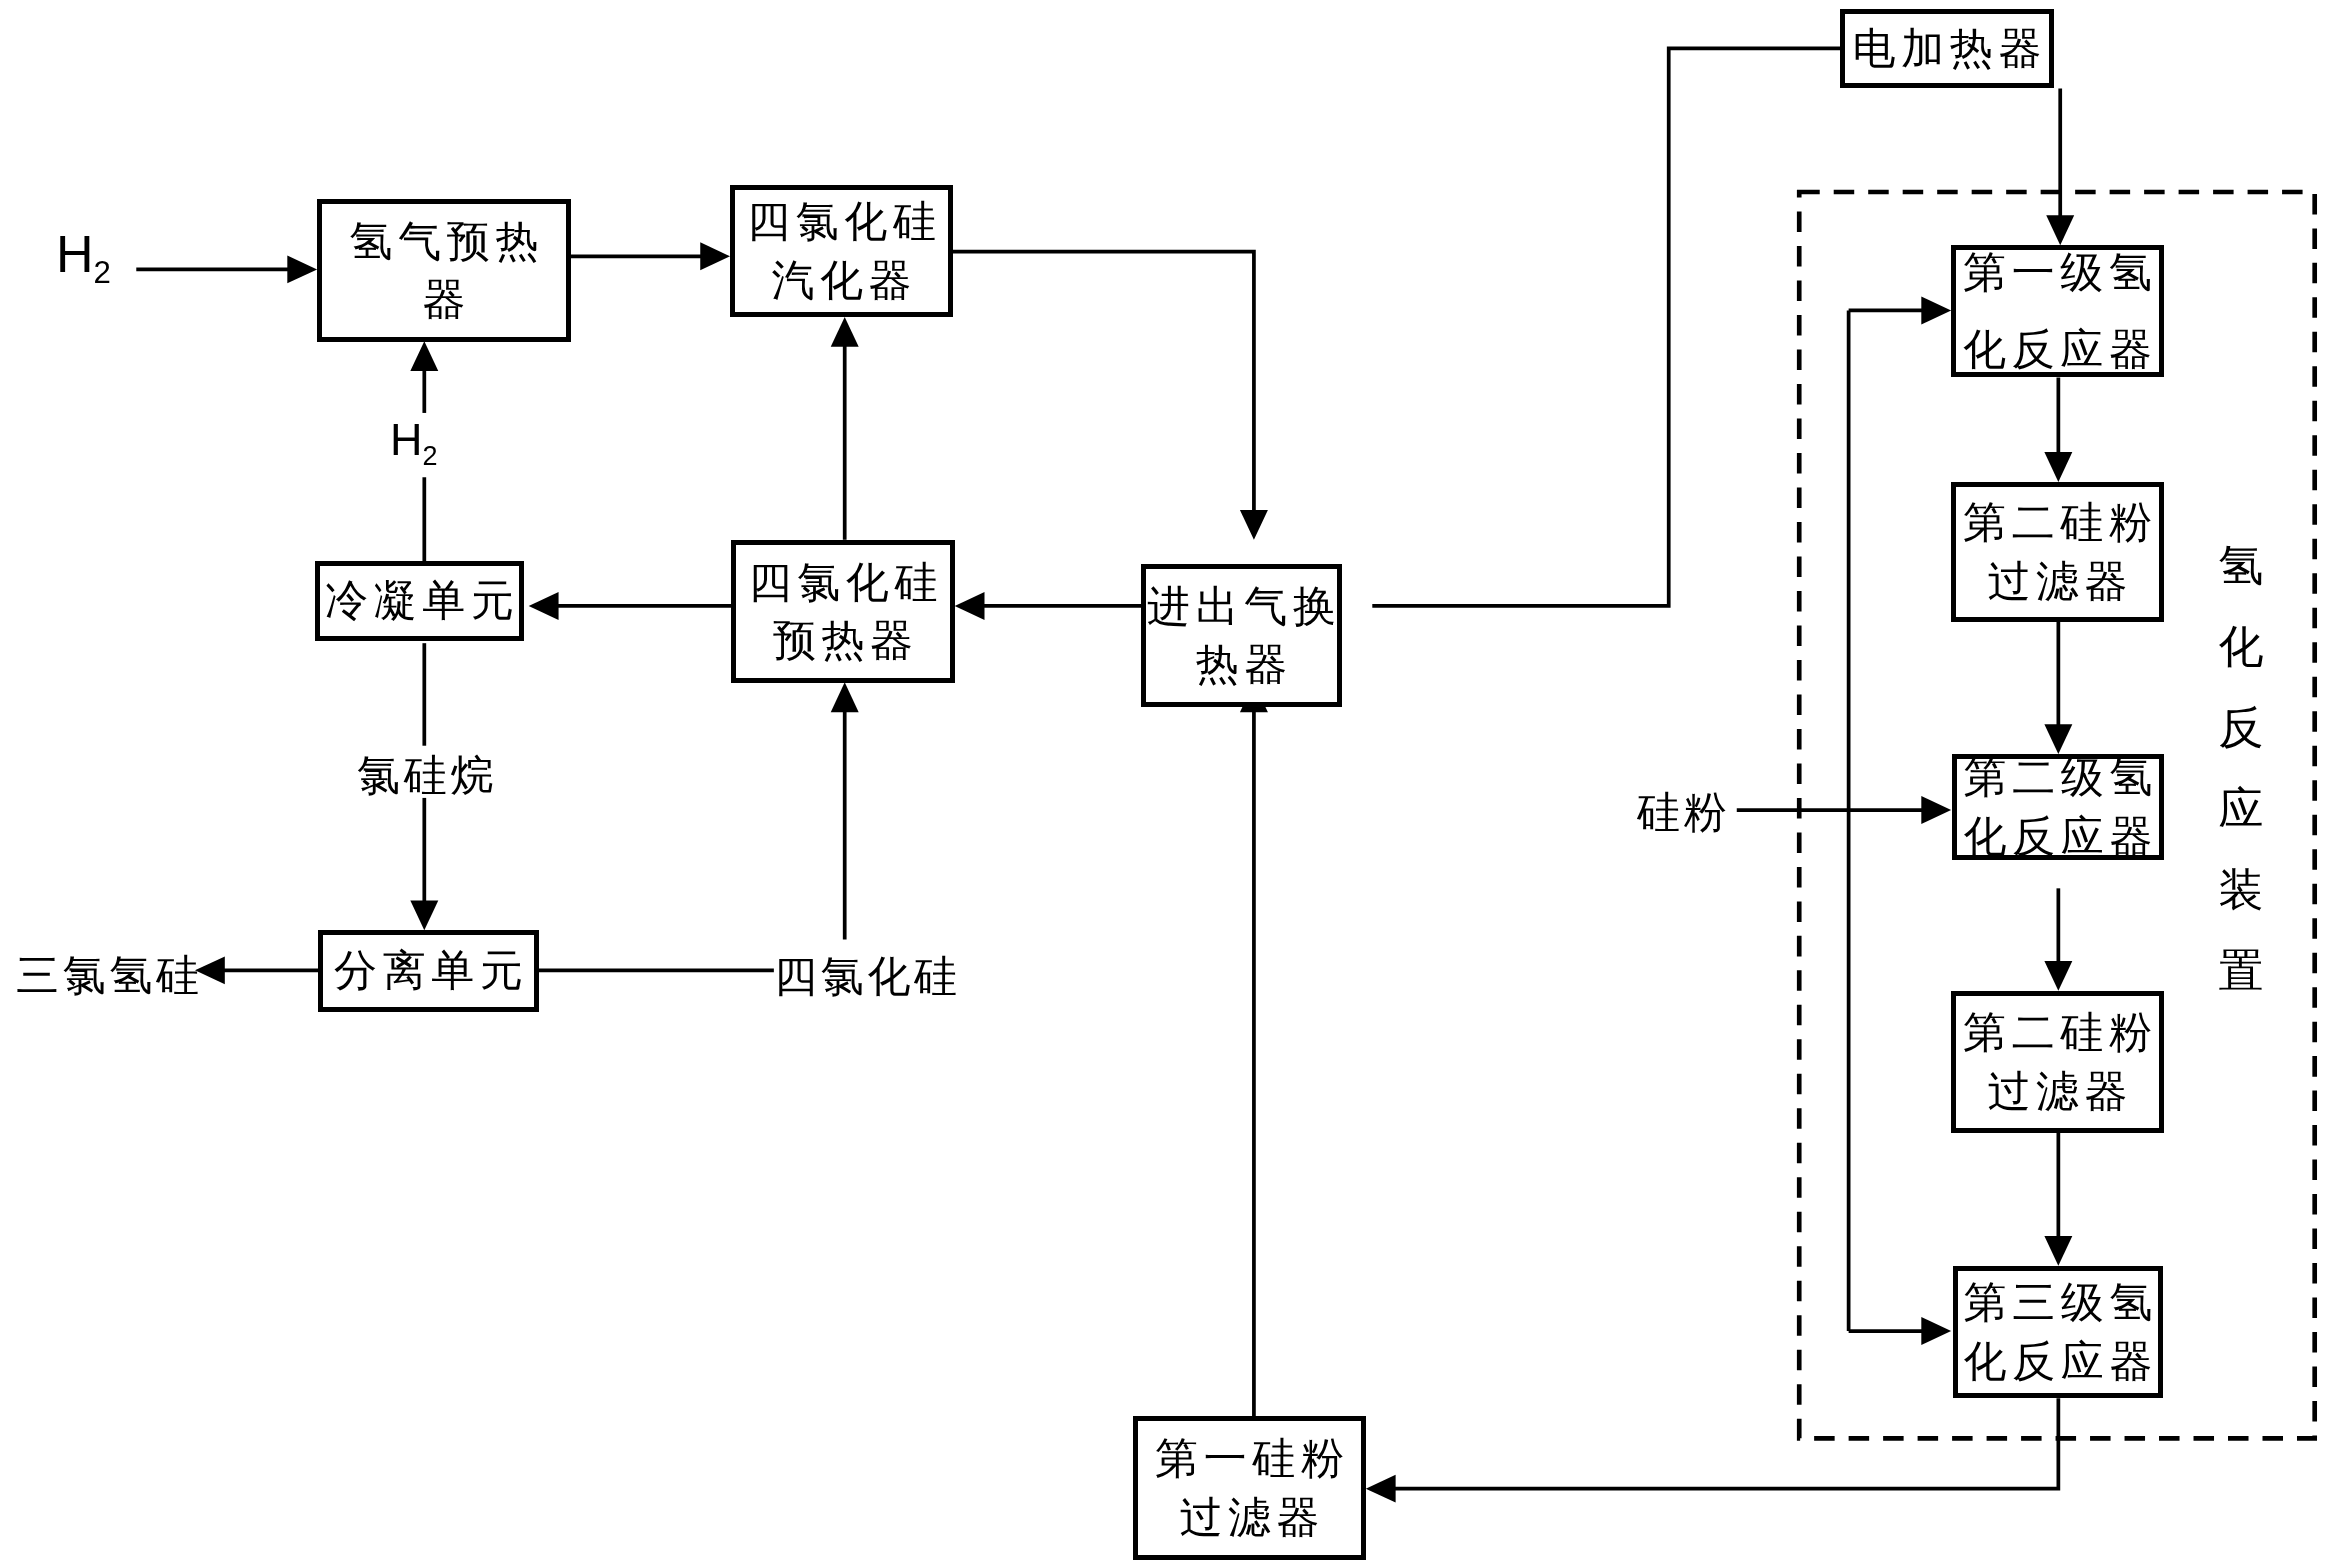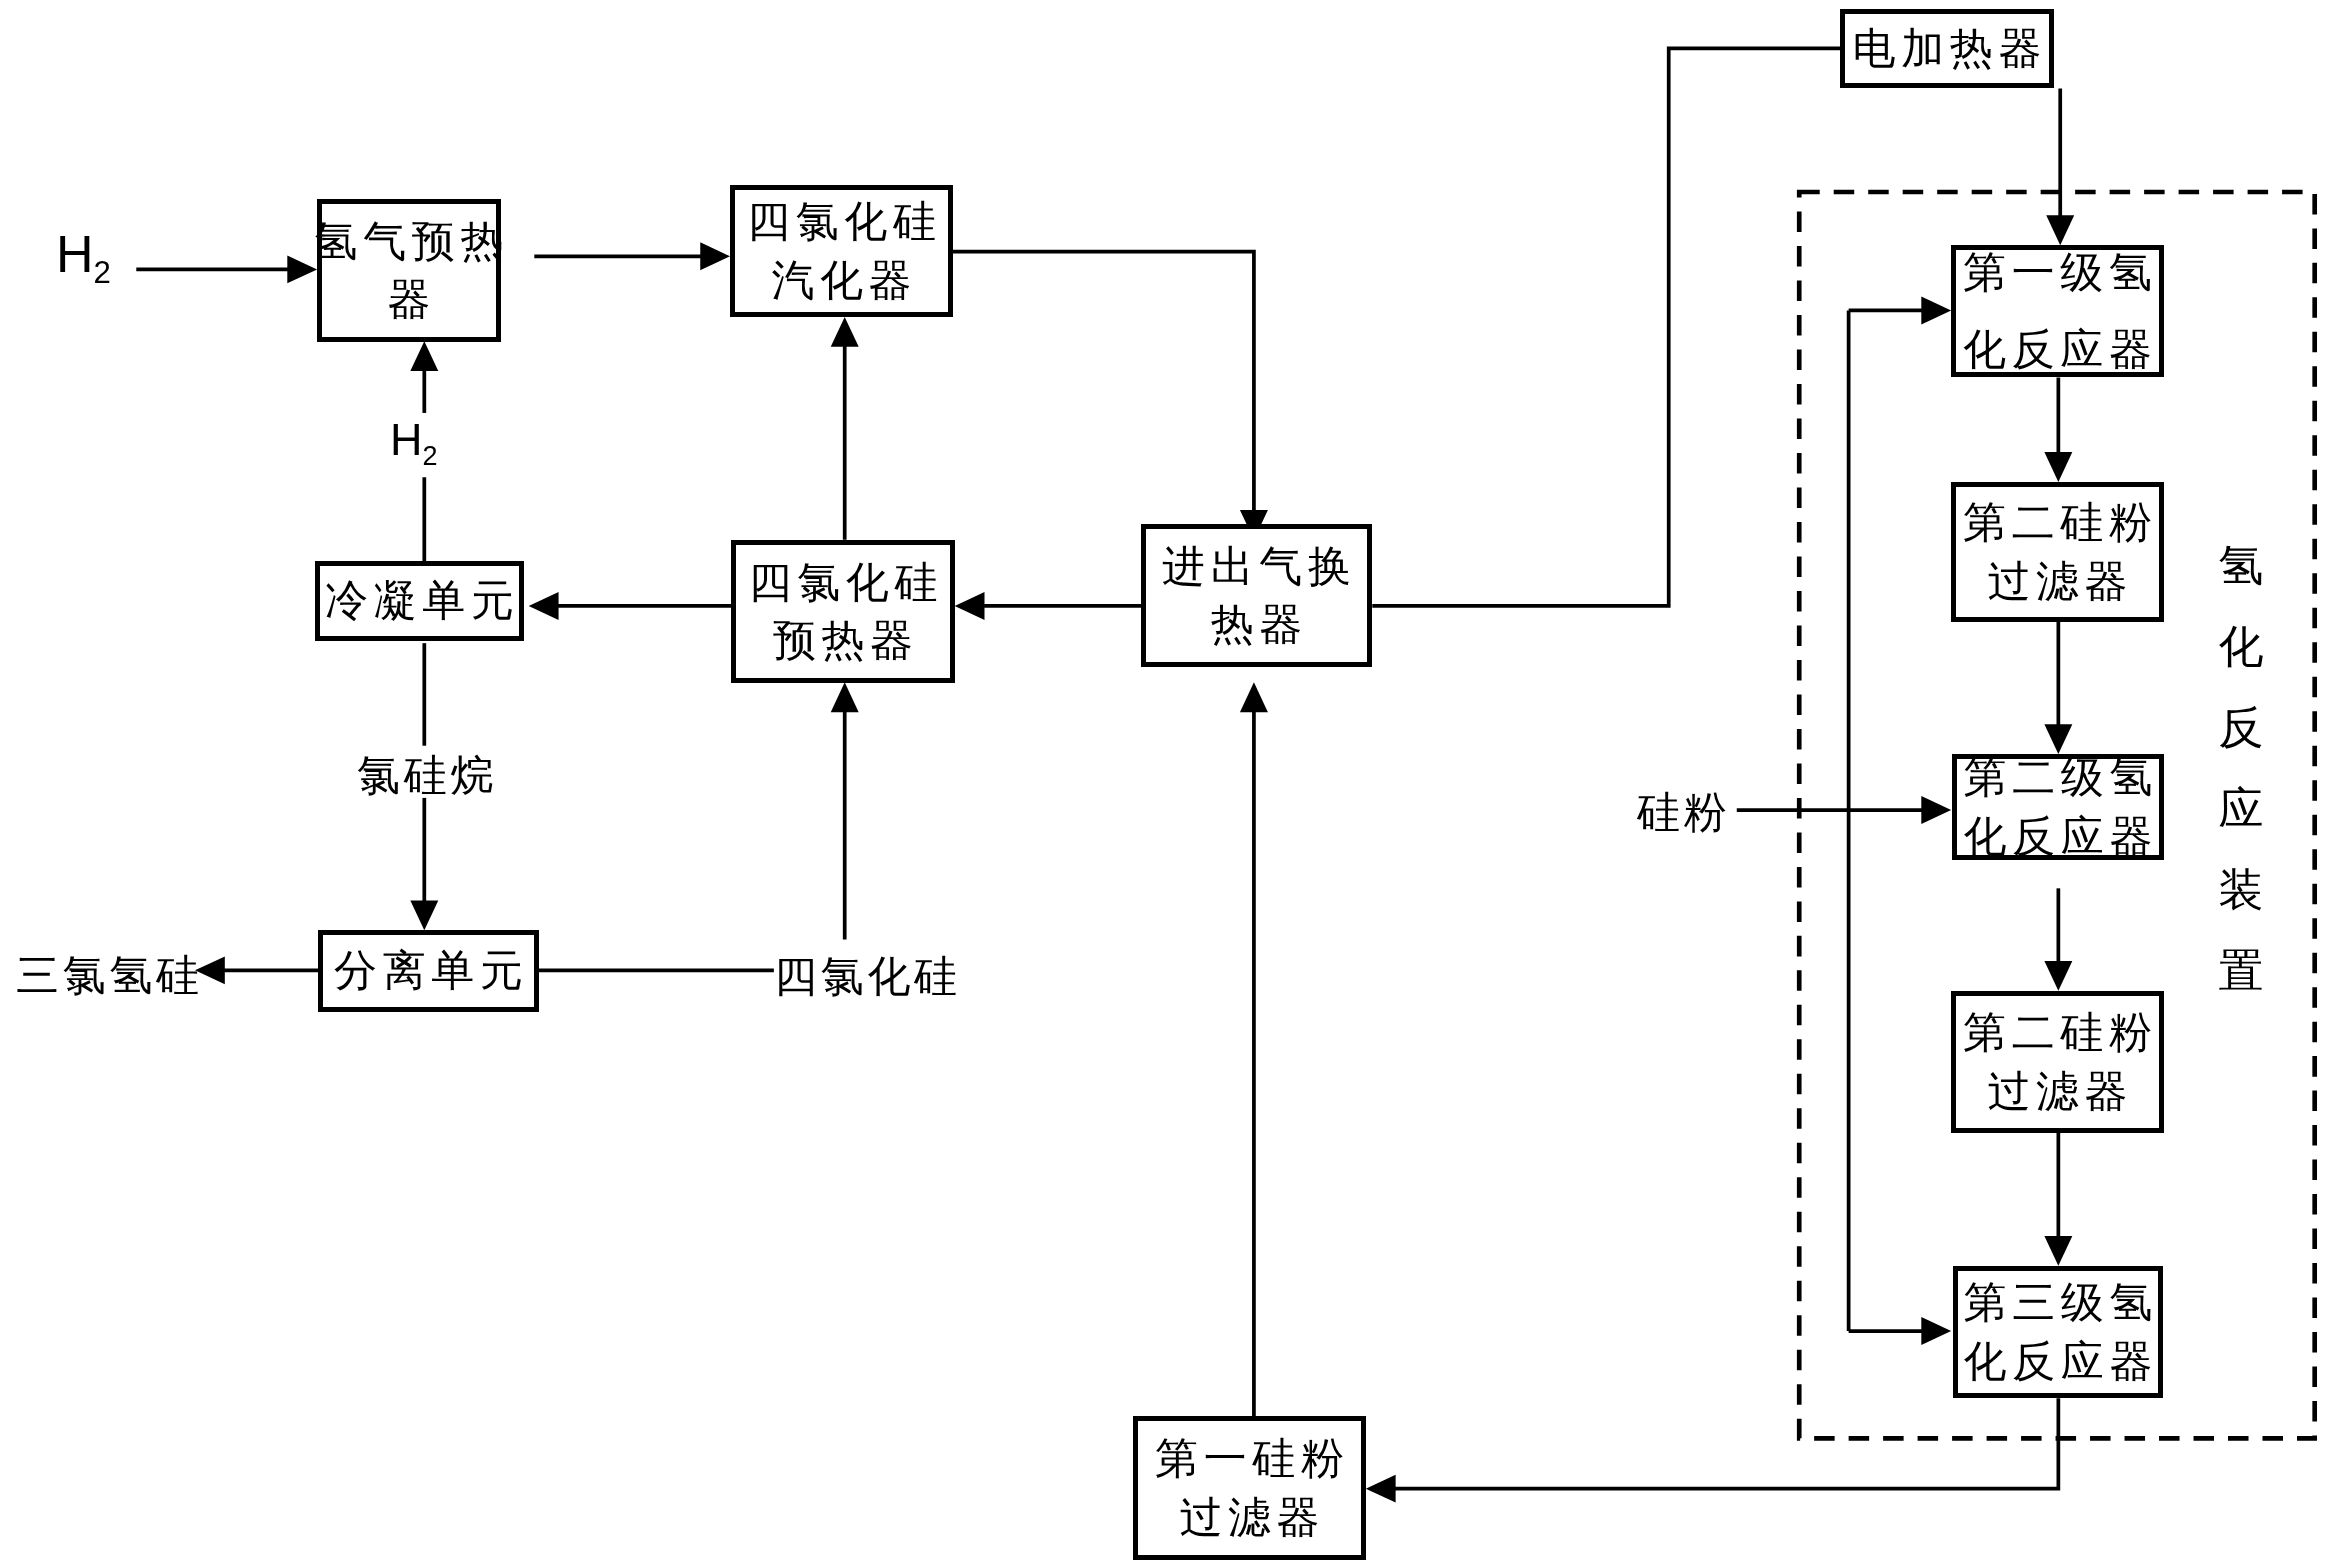--- a/index.html
+++ b/index.html
@@ -116,40 +116,40 @@
     <g>
       <path d="M1983 333 H2063"></path>
         <polygon points="2093,333 2061,318 2061,348" fill="#000" stroke="none"></polygon>
     </g>
     <g>
       <path d="M1983 1428 H2063"></path>
         <polygon points="2093,1428 2061,1413 2061,1443" fill="#000" stroke="none"></polygon>
     </g>
   </svg>
 
-  <div class="pbox" style="left:317px;top:199px;width:184px;height:143px;">
+  <div class="pbox" style="left:317px;top:199px;width:254px;height:143px;">
     <div class="bl">氢气预热</div>
     <div class="bl">器</div>
   </div>
 
   <div class="pbox" style="left:730px;top:185px;width:223px;height:132px;">
     <div class="bl">四氯化硅</div>
     <div class="bl">汽化器</div>
   </div>
 
   <div class="pbox" style="left:315px;top:561px;width:209px;height:80px;">
     <div class="bl">冷凝单元</div>
   </div>
 
   <div class="pbox" style="left:731px;top:540px;width:224px;height:143px;">
     <div class="bl">四氯化硅</div>
     <div class="bl">预热器</div>
   </div>
 
-  <div class="pbox" style="left:1141px;top:524px;width:231px;height:143px;">
+  <div class="pbox" style="left:1141px;top:564px;width:201px;height:143px;">
     <div class="bl">进出气换</div>
     <div class="bl">热器</div>
   </div>
 
   <div class="pbox" style="left:318px;top:930px;width:221px;height:82px;">
     <div class="bl">分离单元</div>
   </div>
 
   <div class="pbox" style="left:1840px;top:9.3px;width:214px;height:79px;">
     <div class="bl">电加热器</div>

